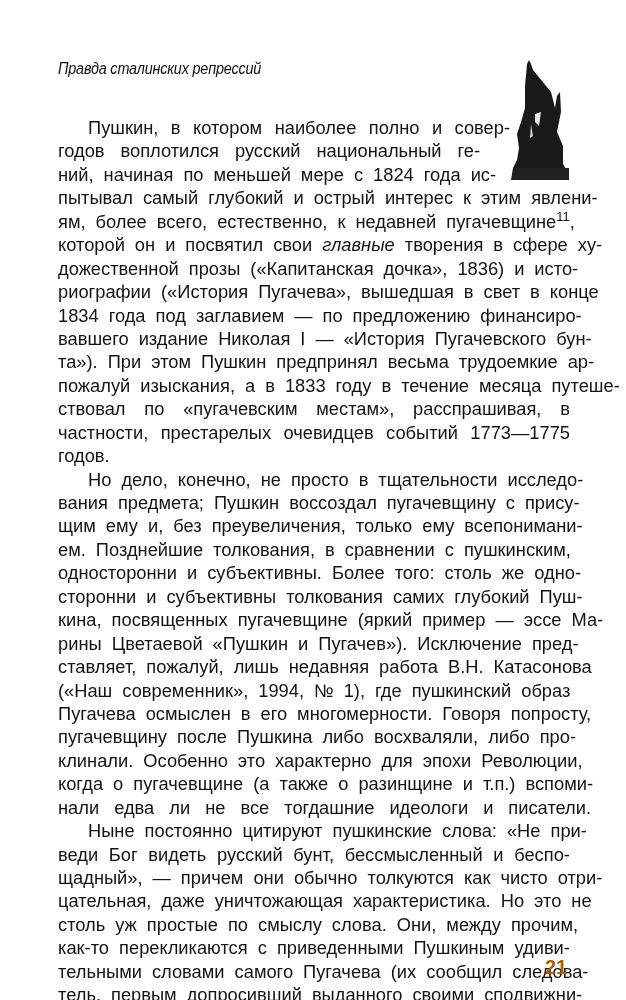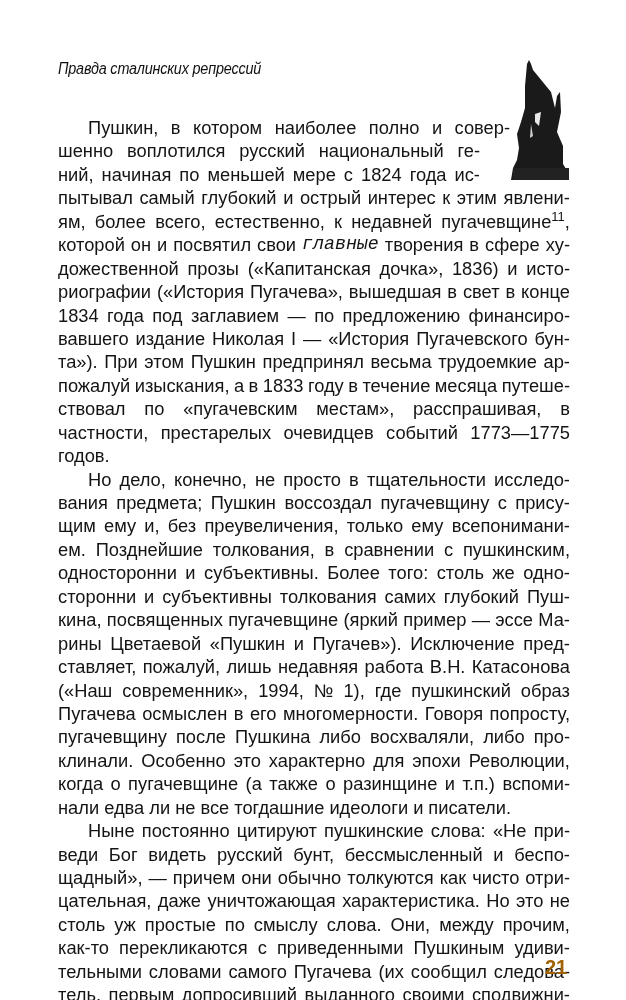--- a/index.html
+++ b/index.html
@@ -10,21 +10,21 @@
       font-family: "Liberation Sans", sans-serif; font-style: italic;
       font-size: 16px; color: #111; letter-spacing: -0.2px;
       transform: scaleX(0.9); transform-origin: left top;
     }
     .emblem { position: absolute; left: 505px; top: 40px; width: 70px; height: 125px; }
     .text {
       position: absolute; left: 58px; top: 100px; width: 512px;
       font-family: "Liberation Sans", sans-serif; font-size: 18.3px;
       line-height: 23.45px; color: #141414;
     }
-    .line { white-space: nowrap; height: 23.45px; display: flex; justify-content: space-between; }
+    .line { white-space: nowrap; height: 23.45px; display: flex; justify-content: space-between; gap: 10px; }
     .line.last { justify-content: flex-start; }
     .line.last span.w { margin-right: 5px; }
     .line.indent { padding-left: 30px; }
     .line.short { width: 422px; }
     .line span.w { display: inline-block; }
     sup { font-size: 13px; line-height: 0; vertical-align: 7px; }
     .page-number {
       position: absolute; left: 545px; top: 940px;
       font-family: "Liberation Sans", sans-serif; font-weight: bold;
       font-size: 20px; color: #a16207;
@@ -49,21 +49,21 @@
       <div class="line indent short">
         <span class="w">Пушкин,</span>
         <span class="w">в</span>
         <span class="w">котором</span>
         <span class="w">наиболее</span>
         <span class="w">полно</span>
         <span class="w">и</span>
         <span class="w">совер-</span>
       </div>
       <div class="line short">
-        <span class="w">шенно</span>
+        <span class="w">годов</span>
         <span class="w">воплотился</span>
         <span class="w">русский</span>
         <span class="w">национальный</span>
         <span class="w">ге-</span>
       </div>
       <div class="line short">
         <span class="w">ний,</span>
         <span class="w">начиная</span>
         <span class="w">по</span>
         <span class="w">меньшей</span>
@@ -92,21 +92,21 @@
         <span class="w">к</span>
         <span class="w">недавней</span>
         <span class="w">пугачевщине<sup>11</sup>,</span>
       </div>
       <div class="line">
         <span class="w">которой</span>
         <span class="w">он</span>
         <span class="w">и</span>
         <span class="w">посвятил</span>
         <span class="w">свои</span>
-        <span class="w" style="font-style: italic; font-family: Liberation Mono, monospace;">главные</span>
+        <span class="w" style="font-style: italic;">главные</span>
         <span class="w">творения</span>
         <span class="w">в</span>
         <span class="w">сфере</span>
         <span class="w">ху-</span>
       </div>
       <div class="line">
         <span class="w">дожественной</span>
         <span class="w">прозы</span>
         <span class="w">(«Капитанская</span>
         <span class="w">дочка»,</span>

